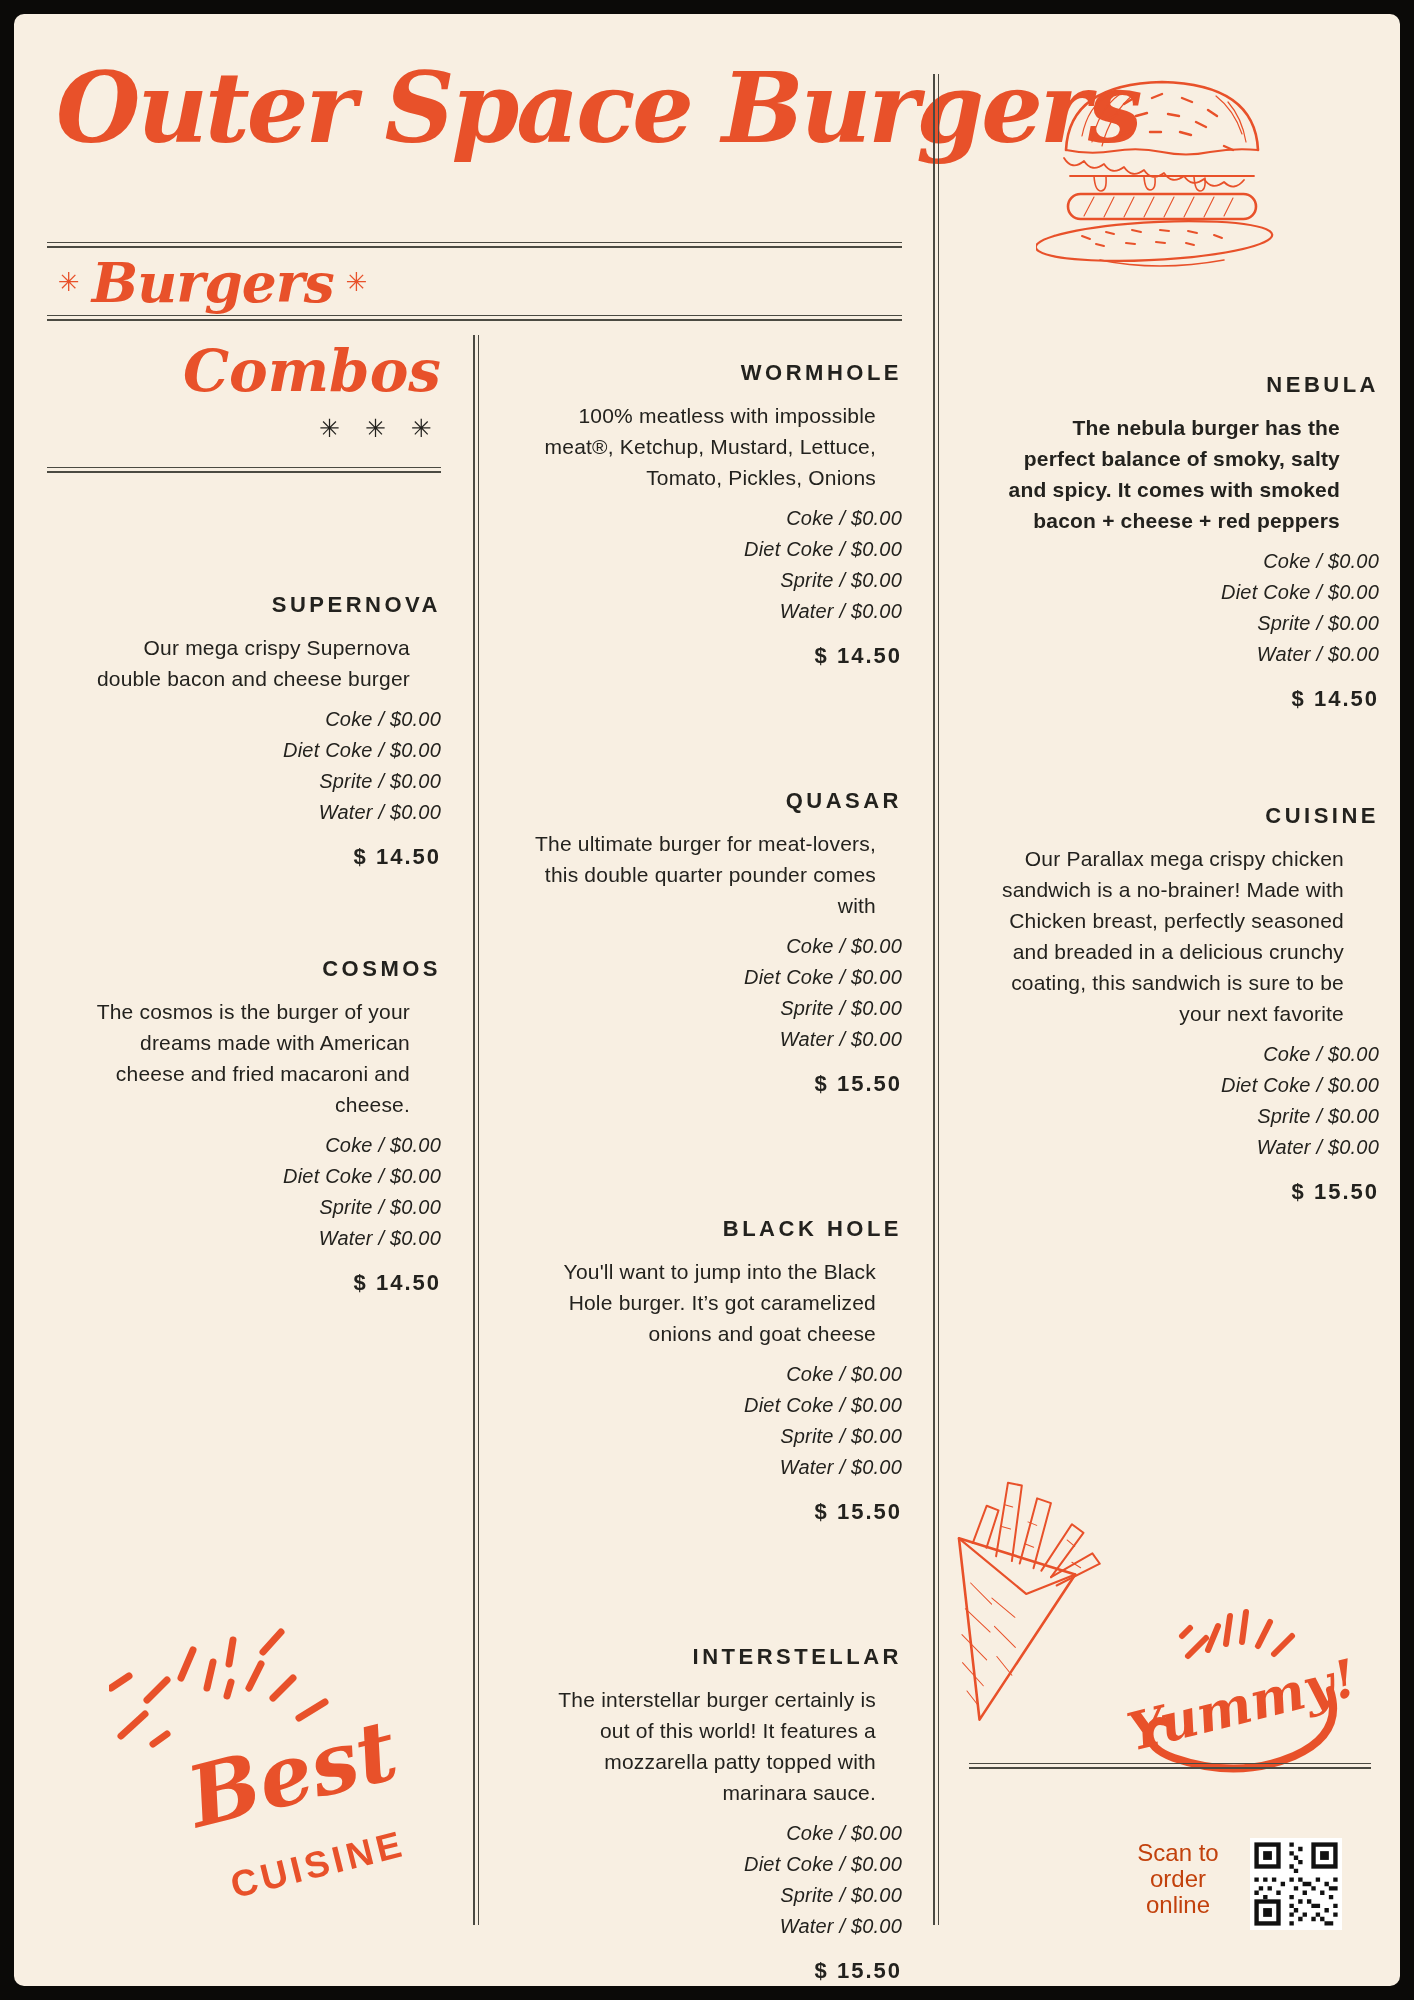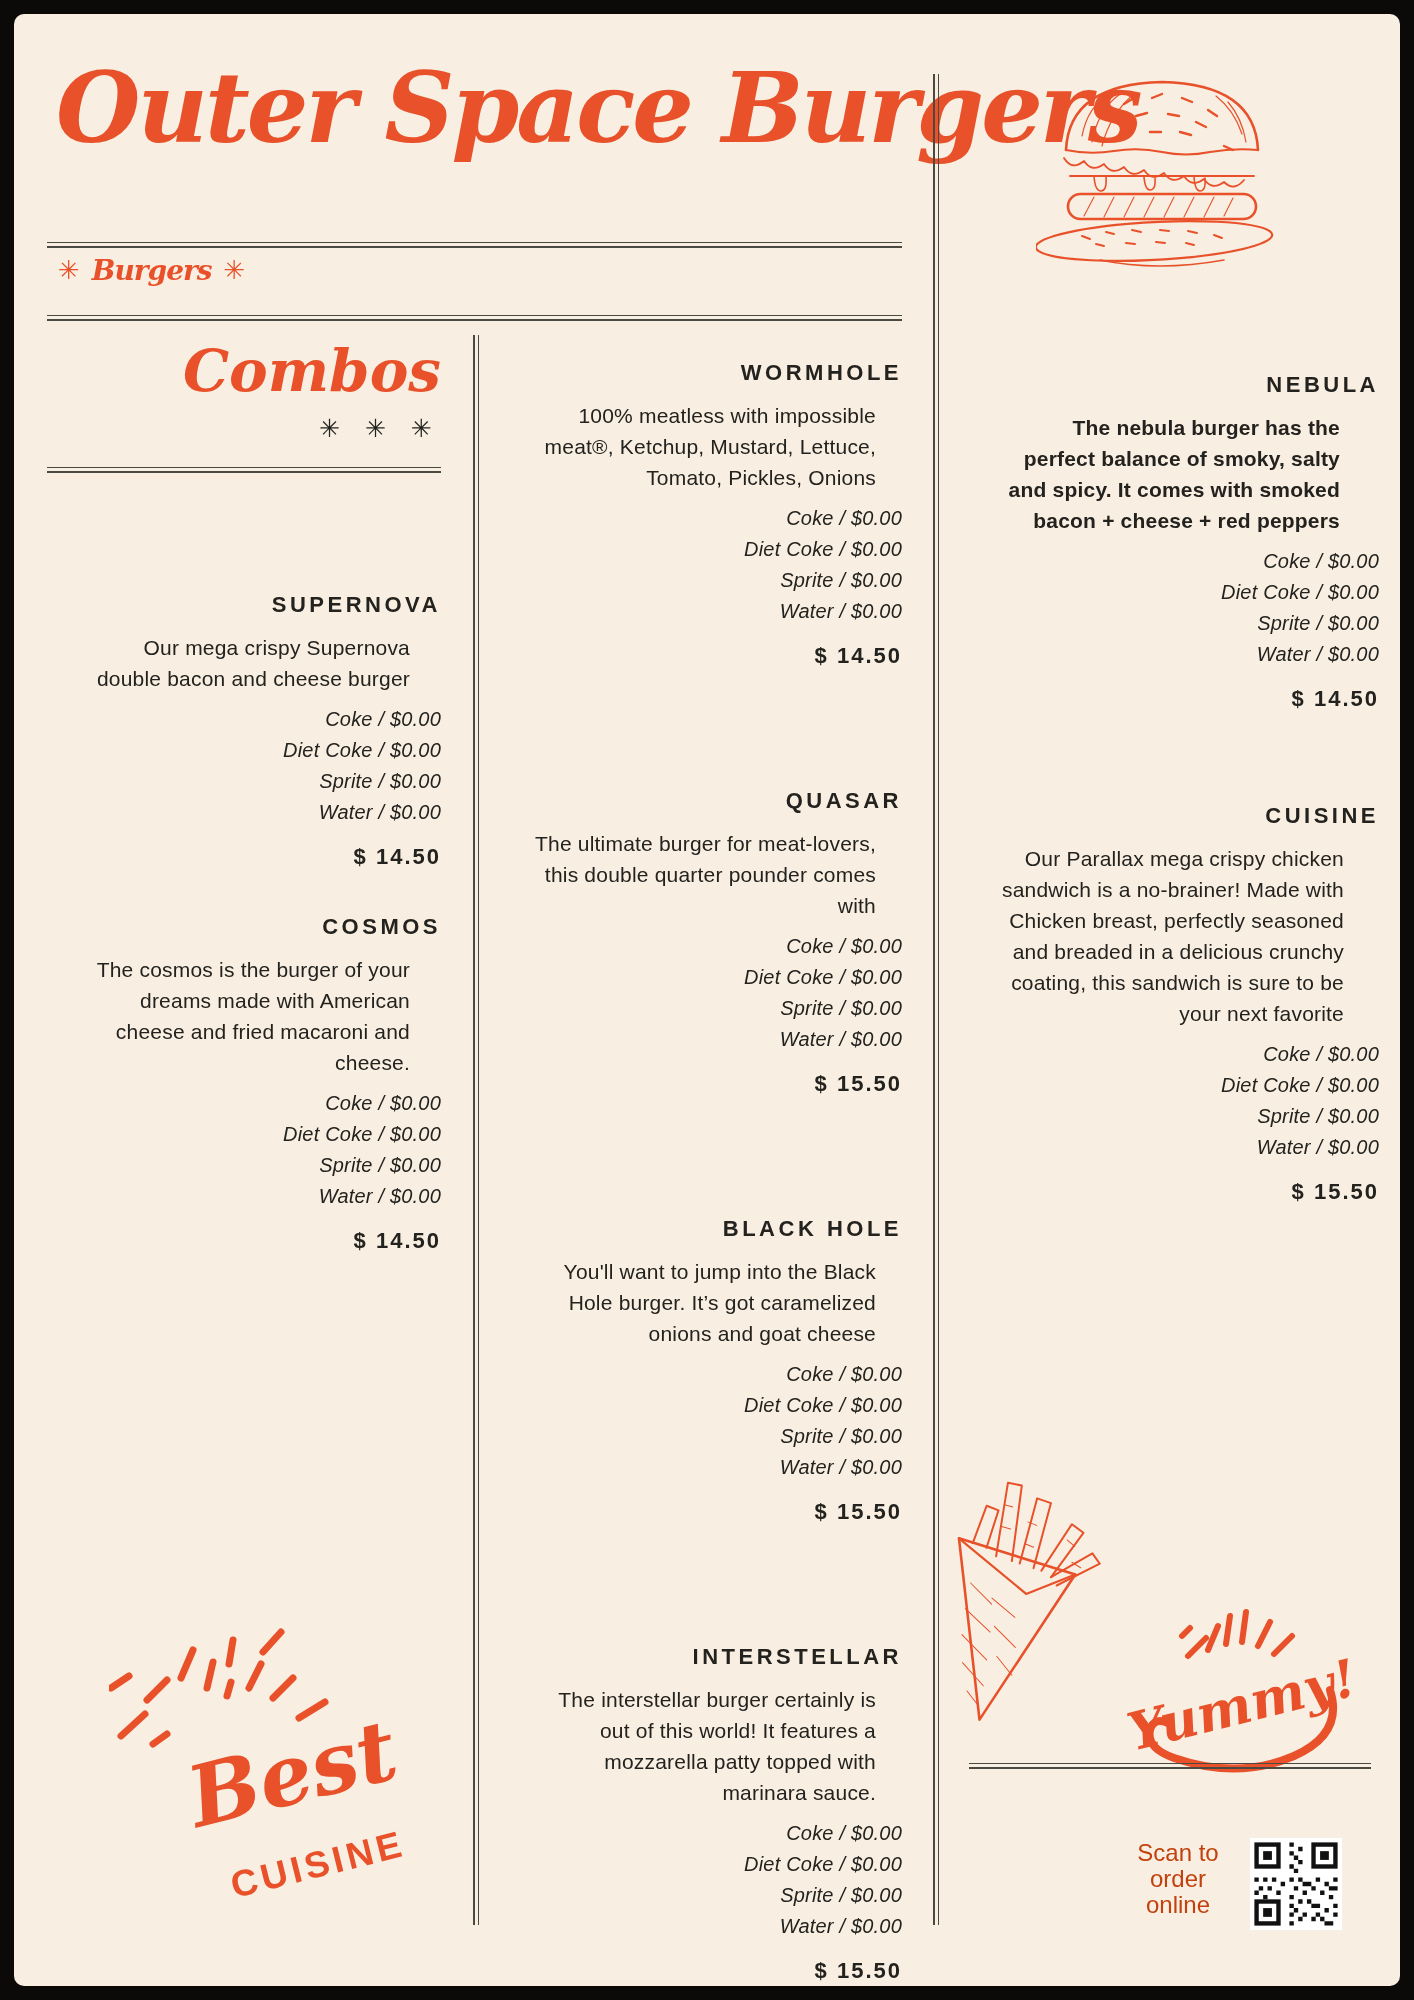--- a/index.html
+++ b/index.html
@@ -10,21 +10,21 @@
   
   .page-title{position:absolute;left:42px;top:40px;width:880px;
     font-family:"DejaVu Serif","Liberation Serif",serif;font-style:italic;font-weight:700;
     font-size:97px;line-height:1.12;letter-spacing:-3px;color:#E8512A;white-space:nowrap;}
   .hrule{position:absolute;height:3px;border-top:1px solid #4B4A42;border-bottom:2px solid #4B4A42;}
   .hrule-header-top{left:33px;top:228px;width:855px;}
   .hrule-header-bottom{left:33px;top:301px;width:855px;}
   .category-row{position:absolute;left:44px;top:241px;display:flex;align-items:center;gap:12px;color:#E8512A;}
   .category-star{font-size:26px;font-weight:700;}
   .category-label{font-family:"DejaVu Serif","Liberation Serif",serif;font-style:italic;font-weight:700;
-    font-size:28px;letter-spacing:-1px;line-height:1;}
+    font-size:55px;letter-spacing:-1px;line-height:1;}
 
   
   .vrule{position:absolute;width:3px;border-left:2px solid #4B4A42;border-right:1px solid #4B4A42;}
   .vrule-left{left:459px;top:321px;height:1590px;}
   .vrule-right{left:919px;top:60px;height:1851px;}
 
   
   .col{position:absolute;text-align:right;}
   .col1{left:33px;top:318px;width:394px;}
   .col2{left:492px;top:344px;width:396px;}
@@ -32,21 +32,21 @@
 
   .combos-title{margin-top:8px;font-family:"DejaVu Serif","Liberation Serif",serif;font-style:italic;
     font-weight:700;font-size:58px;line-height:1.1;color:#E8512A;}
   .combos-stars{margin-top:10px;font-size:25px;font-weight:700;letter-spacing:9px;color:#23221E;}
   .hrule-combos{position:relative;margin-top:24px;width:100%;height:3px;
     border-top:1px solid #4B4A42;border-bottom:2px solid #4B4A42;}
 
   .item{margin-top:117px;}
   .col1 .item:first-of-type{margin-top:40px;}
   .col2 .item:first-of-type,.col3 .item:first-of-type{margin-top:0;}
-  .col1 .item + .item{margin-top:42px;}
+  .col1 .item + .item{margin-top:84px;}
   .col3 .item + .item{margin-top:89px;}
   .item-name{font-size:22px;font-weight:700;letter-spacing:3.5px;line-height:30px;}
   .item-desc{margin:12px auto 0;font-size:21px;line-height:31px;letter-spacing:0.2px;}
   .col1 .item-desc{max-width:332px;}
   .col2 .item-desc{max-width:344px;}
   .col3 .item-desc{max-width:345px;}
   .item-nebula .item-desc{max-width:336px;font-weight:bold;}
   .item-parallax .item-desc{max-width:344px;}
   .item-options{margin-top:10px;font-size:20px;line-height:31px;letter-spacing:0.2px;font-style:italic;}
   .item-price{margin-top:16px;font-size:22px;font-weight:700;letter-spacing:2px;}

